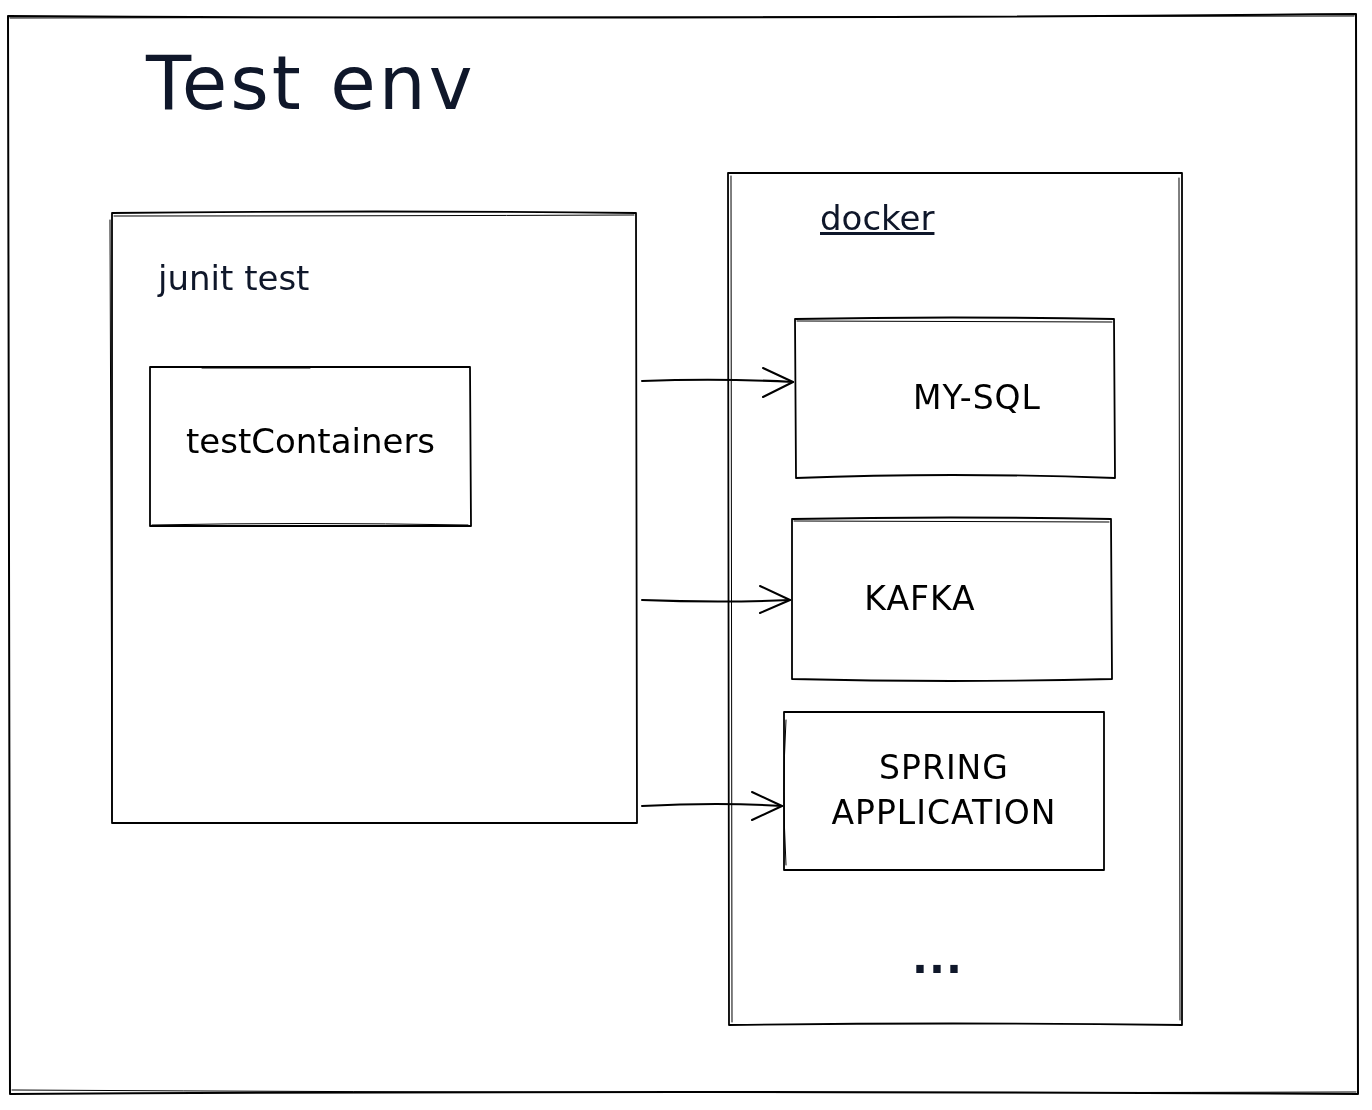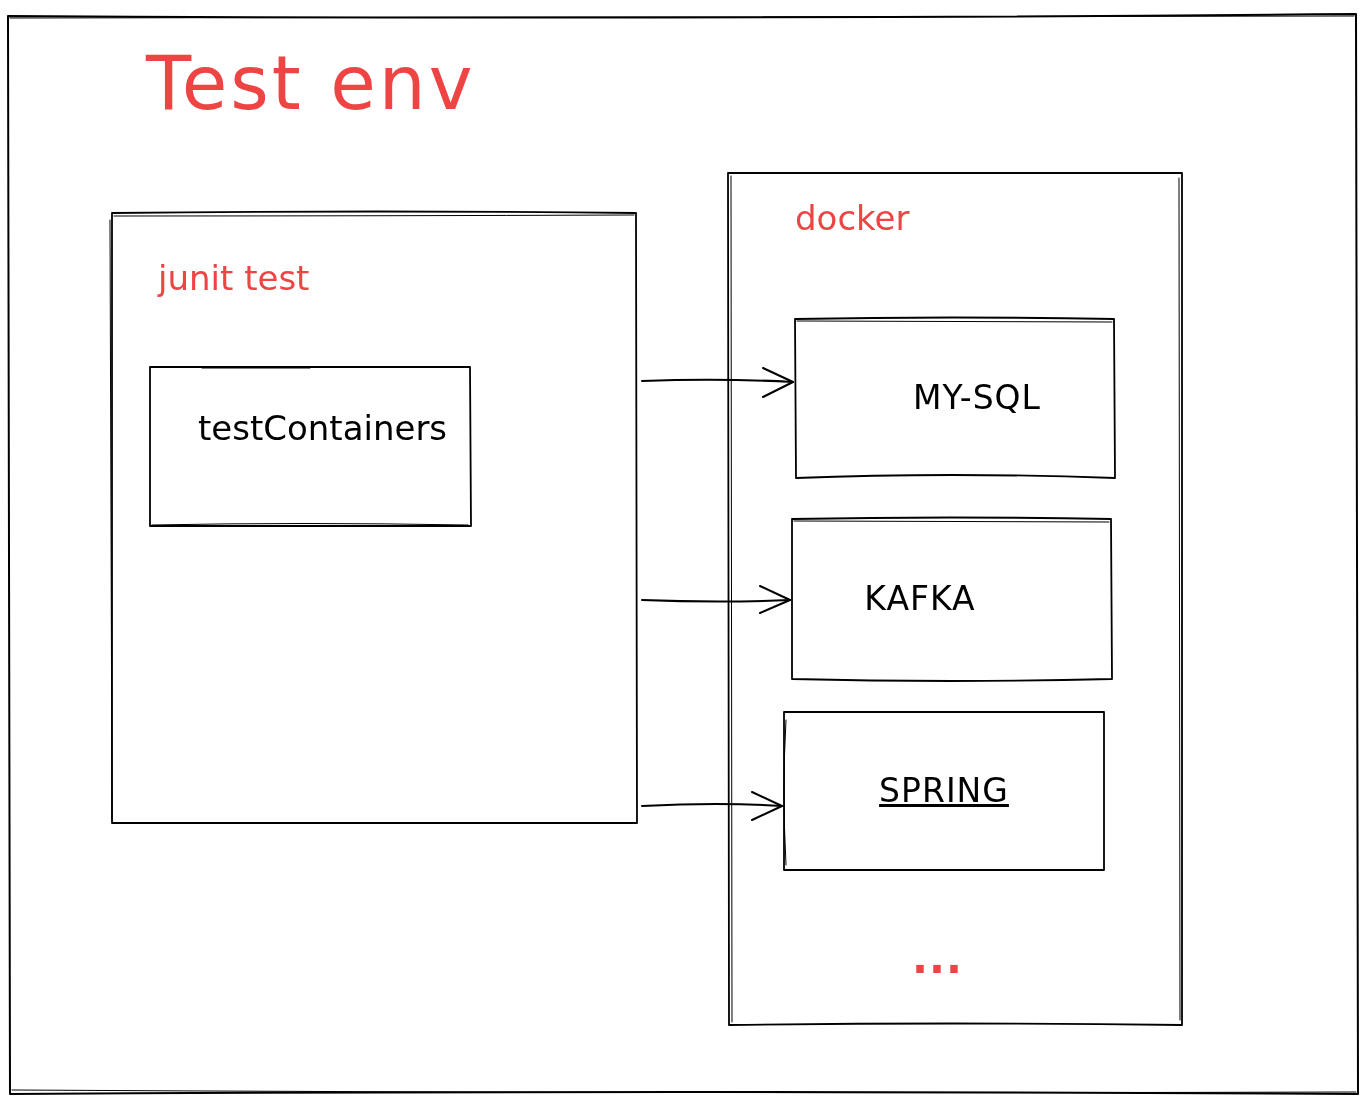--- a/index.html
+++ b/index.html
@@ -1,21 +1,21 @@
 <!DOCTYPE html>
 <html><head>
 <meta charset="utf-8">
 <style>
   html, body { margin: 0; padding: 0; background: #ffffff; }
   body { width: 1372px; height: 1110px; position: relative; overflow: hidden; }
   svg.canvas { position: absolute; left: 0; top: 0; }
   .lbl {
     position: absolute;
     font-family: "DejaVu Sans", sans-serif;
-    color: #ef4444;
+    color: #0f172a;
     white-space: nowrap;
   }
   .title { font-size: 74px; letter-spacing: 3px; left: 146px; top: 40px; font-weight: 500; }
   .group-label { font-size: 34px; }
   .box-label {
     position: absolute;
     font-family: "DejaVu Sans", sans-serif;
     font-size: 34px;
     text-align: center;
     display: flex; align-items: center; justify-content: center;
@@ -77,25 +77,26 @@
     <g>
       <path d="M642 806 Q 720 802 782 806" stroke-width="2"></path>
       <path d="M752 792 L 782 806 L 752 820" stroke-width="2"></path>
     </g>
   </g>
 </svg>
 
 <div class="lbl title">Test env</div>
 
 <div class="lbl group-label" style="left:158px; top:258px;">junit test</div>
-<div class="lbl group-label" style="left:795px; top:198px;">docker</div>
+<div class="lbl group-label" style="left:820px; top:198px;text-decoration:underline;">docker</div>
 
-<div class="box-label" style="left:150px; top:367px; width:321px; height:124px;margin-left:12px;">testContainers</div>
+<div class="box-label" style="left:150px; top:380px; width:321px; height:124px;">testContainers</div>
 
 <div class="box-label upper" style="left:795px; top:319px; width:364px; height:159px;">MY-SQL</div>
 
 <div class="box-label upper" style="left:792px; top:519px; width:256px; height:160px;">KAFKA</div>
 
-<div class="box-label upper" style="left:784px; top:712px; width:320px; height:158px; flex-direction:column;text-decoration:underline;">
+<div class="box-label upper" style="left:784px; top:712px; width:320px; height:158px; flex-direction:column;">
   <span>SPRING</span>
+  <span>APPLICATION</span>
 </div>
 
 <div class="lbl ellipsis">...</div>
 
 </body></html>

